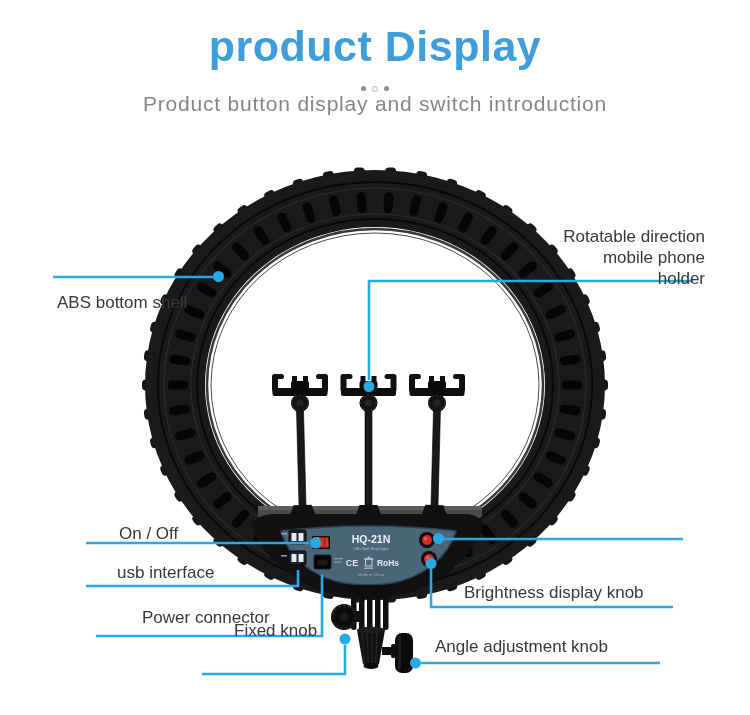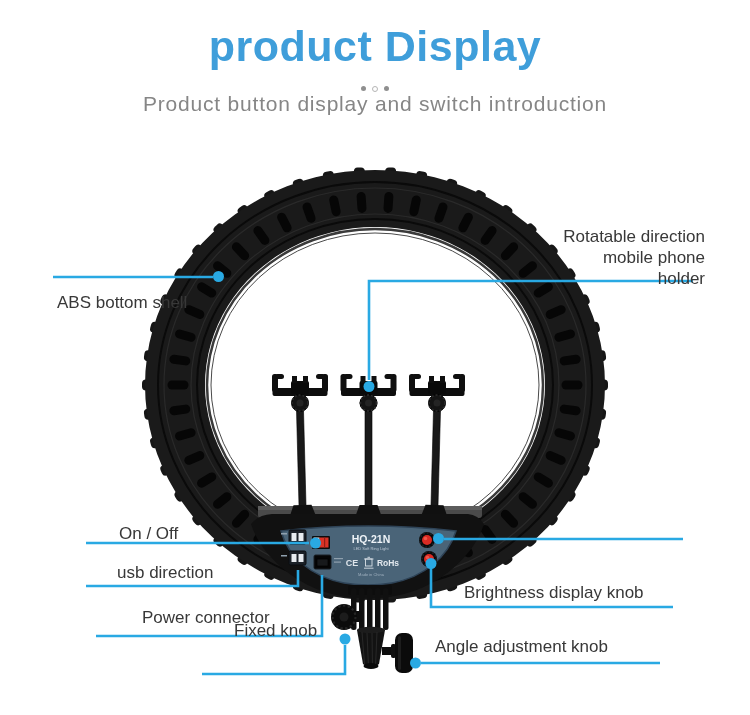--- a/index.html
+++ b/index.html
@@ -314,21 +314,21 @@
 
   <div class="lbl" style="left:57px;top:252px;margin-top:40px;">ABS bottom shell</div>
 
   <div class="lbl lbl-multi" style="left:553px;top:226px;width:152px;text-align:right;">
     <span style="display:block">Rotatable direction</span>
     <span style="display:block">mobile phone holder</span>
   </div>
 
   <div class="lbl" style="left:119px;top:523px;">On / Off</div>
 
-  <div class="lbl" style="left:117px;top:562px;">usb direction</div>
+  <div class="lbl" style="left:117px;top:562px;">usb interface</div>
 
   <div class="lbl" style="left:123px;top:607px;margin-left:19px;">Power connector</div>
 
   <div class="lbl" style="left:218px;top:620px;margin-left:16px;">Fixed knob</div>
 
 
   <div class="lbl" style="left:464px;top:582px;">Brightness display knob</div>
 
   <div class="lbl" style="left:435px;top:636px;">Angle adjustment knob</div>
 </div>

